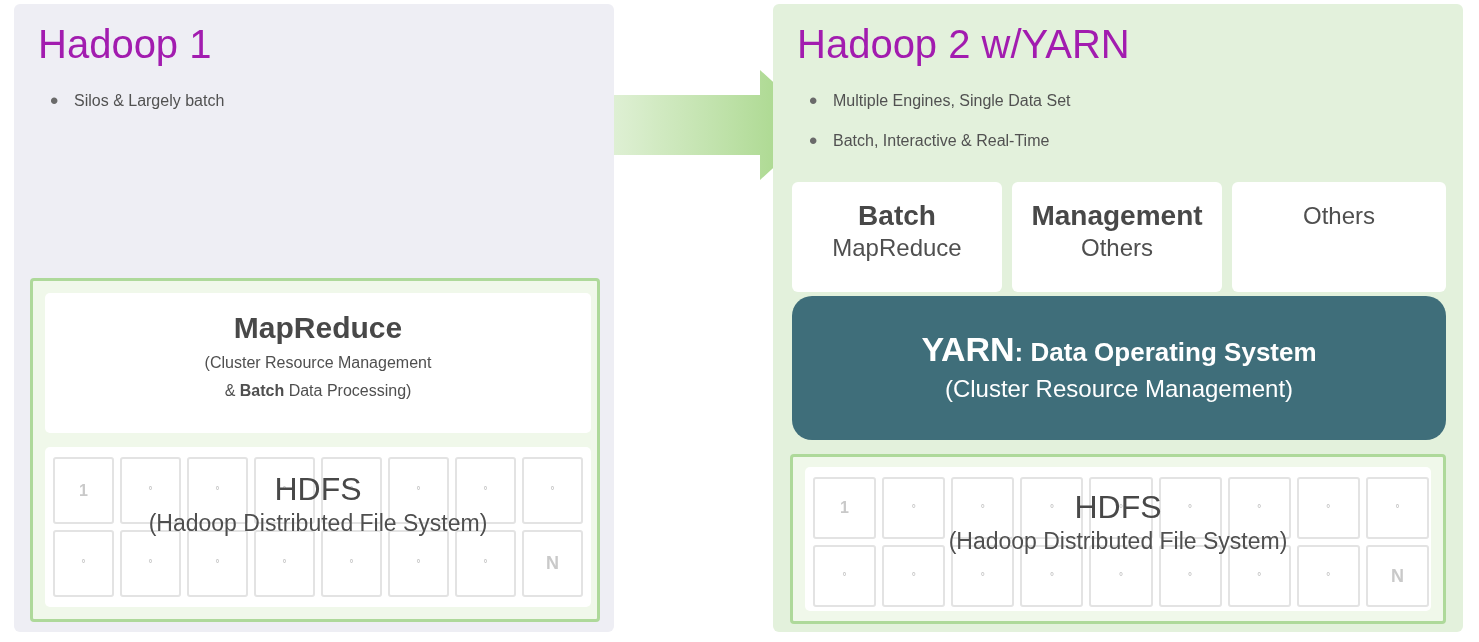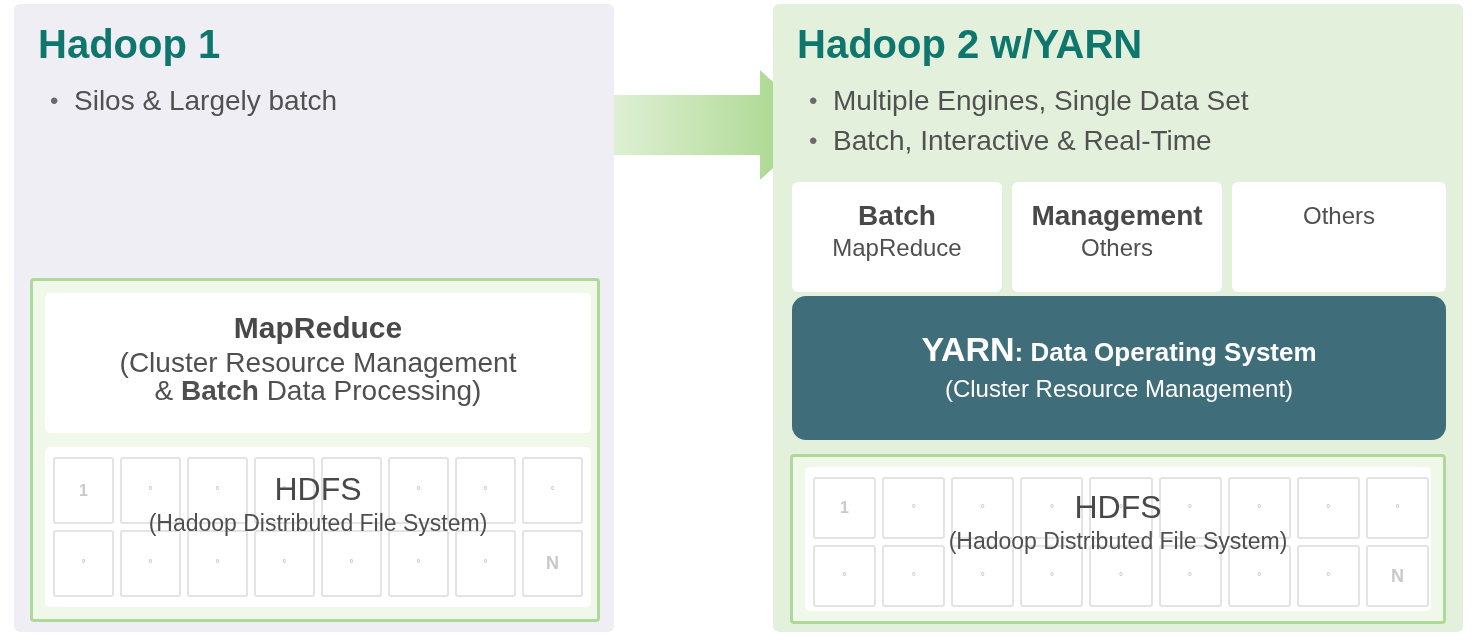--- a/index.html
+++ b/index.html
@@ -24,30 +24,30 @@
   }
   .panel-right {
     left: 773px;
     top: 4px;
     width: 690px;
     height: 628px;
     background: #e3f1dc;
   }
   .title {
     font-size: 40px;
-    font-weight: 700;
-    color: #0f766e;
+    font-weight: 400;
+    color: #a21caf;
     padding: 18px 0 0 24px;
   }
   ul.bullets {
     list-style: none;
     padding: 14px 0 0 60px;
   }
   ul.bullets li {
-    font-size: 28px;
+    font-size: 16px;
     color: #515151;
     line-height: 40px;
     position: relative;
   }
   ul.bullets li::before {
     content: "•";
     position: absolute;
     left: -24px;
     color: #6a6a6a;
     font-size: 24px;
@@ -84,21 +84,21 @@
     border-radius: 5px;
     text-align: center;
     padding-top: 18px;
   }
   .mr-box .h {
     font-size: 30px;
     font-weight: 700;
     color: #484848;
   }
   .mr-box .s {
-    font-size: 28px;
+    font-size: 16px;
     color: #4f4f4f;
     line-height: 28px;
     padding-top: 4px;
   }
   .hdfs-box {
     position: absolute;
     left: 12px;
     bottom: 12px;
     width: 546px;
     height: 160px;
@@ -178,21 +178,21 @@
   .engine.inter { left: 1012px; width: 210px; }
   .engine.realt { left: 1232px; width: 214px; }
   
   .yarn-bar {
     position: absolute;
     left: 792px;
     top: 296px;
     width: 654px;
     height: 144px;
     background: #3f6e7a;
-    border-radius: 14px;
+    border-radius: 20px;
     text-align: center;
     color: #fff;
     padding-top: 34px;
   }
   .yarn-bar .l1 {
     font-size: 30px;
     font-weight: 700;
   }
   .yarn-bar .l1 .small {
     font-size: 26px;

